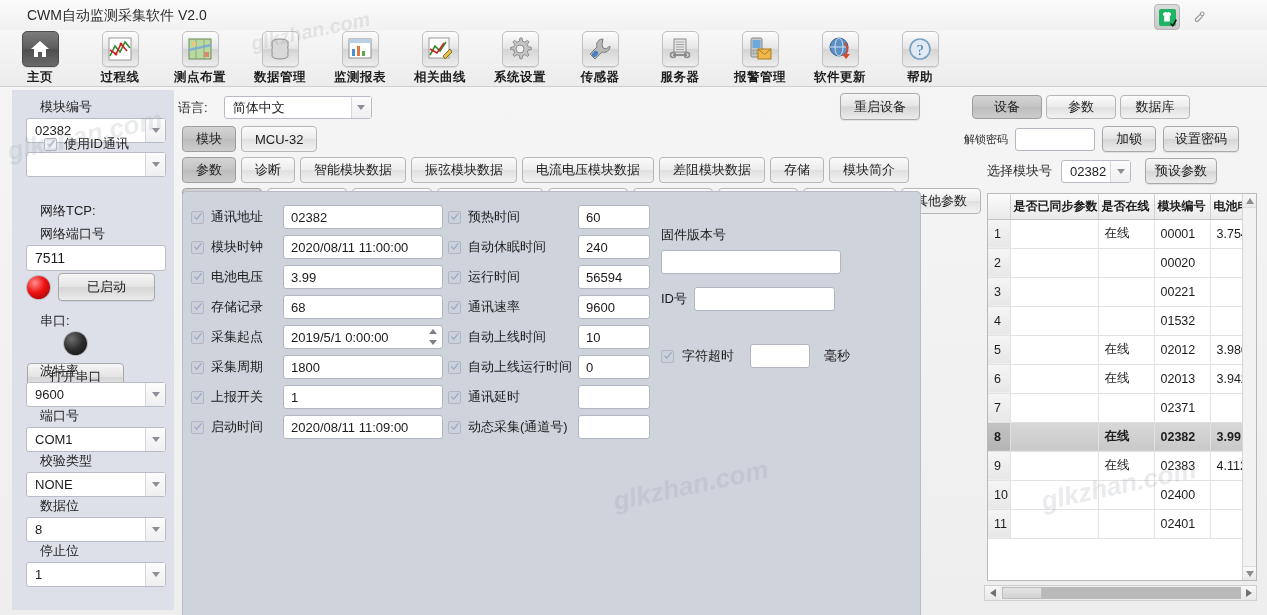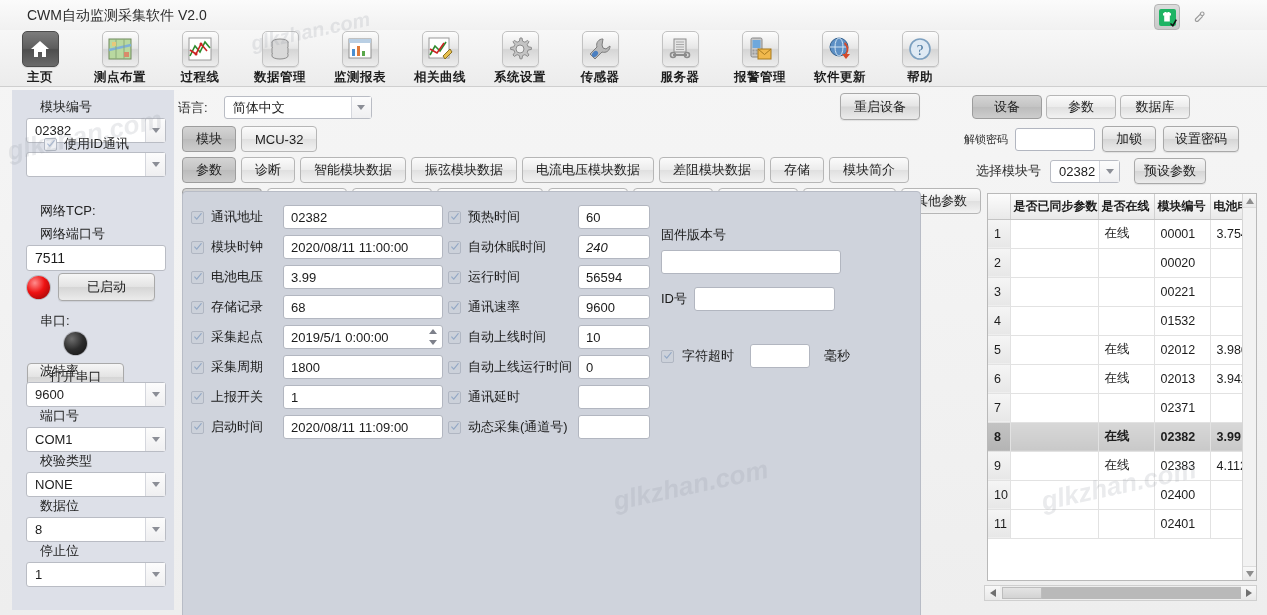--- a/index.html
+++ b/index.html
@@ -156,21 +156,21 @@
   .sp-up { width:0;height:0;border-left:4px solid transparent;border-right:4px solid transparent;border-bottom:5px solid #7d808a;}
   .sp-dn { width:0;height:0;border-left:4px solid transparent;border-right:4px solid transparent;border-top:5px solid #7d808a;}
 
   
   .rightcol { position: absolute; left: 956px; top: 90px; width: 311px; height: 525px; }
   .rtabs { position: absolute; left: 16px; top: 5px; display: flex; gap: 4px; }
   .rtabs .tab { width: 70px; padding: 0; height: 24px; }
   .rrow1 { position: absolute; left: 8px; top: 36px; display: flex; align-items: center; gap: 7px; }
   .rrow1 .cap { font-size: 11px; }
   .rrow2 { position: absolute; left: 8px; top: 68px; display: flex; align-items: center; gap: 9px; }
-  .rrow2 .cap { font-size: 13px; margin-left: 12px; }
+  .rrow2 .cap { font-size: 13px; margin-left: 23px; }
 
   .table-wrap {
     position: absolute; left: 31px; top: 103px; width: 270px; height: 388px;
     background: #fff; border: 1px solid #b9b9b9; overflow: hidden;
   }
   table.dg { border-collapse: collapse; width: 100%; table-layout: fixed; }
   table.dg th {
     height: 25px; font-size: 12px; font-weight: bold; color: #171717;
     background: linear-gradient(#fcfcfc,#e9e9e9);
     border-right: 1px solid #d0d0d0; border-bottom: 1px solid #c4c4c4;
@@ -234,42 +234,42 @@
         <div class="tb-ico dark">
           <svg width="22" height="22" viewBox="0 0 22 22">
             <path d="M11 3 L20 11 L17 11 L17 19 L13 19 L13 14 L9 14 L9 19 L5 19 L5 11 L2 11 Z" fill="#ffffff"></path>
           </svg>
         </div>
         <div class="tb-label">主页</div>
       </div>
       <div class="tb-item">
         <div class="tb-ico">
           <svg width="26" height="26" viewBox="0 0 26 26">
-            <rect x="2" y="3" width="22" height="20" fill="#b9d9a0" stroke="#6f8a5c"></rect>
-            <path d="M2 14 L24 9" stroke="#7fb0d8" stroke-width="2.5" fill="none"></path>
-            <path d="M9 3 L9 23 M17 3 L17 23" stroke="#8aa97a" stroke-width="1"></path>
-            <rect x="5" y="6" width="4" height="4" fill="#e8c87a"></rect>
-            <rect x="17" y="16" width="5" height="5" fill="#d98a6a"></rect>
-          </svg>
-        </div>
-        <div class="tb-label">测点布置</div>
-      </div>
-      <div class="tb-item">
-        <div class="tb-ico">
-          <svg width="26" height="26" viewBox="0 0 26 26">
             <rect x="2" y="2" width="22" height="22" fill="#fff" stroke="#9a9a9a"></rect>
             <path d="M3 20 L8 10 L13 16 L18 6 L23 12" stroke="#2e8b2e" stroke-width="1.6" fill="none"></path>
             <path d="M3 14 L9 18 L14 8 L20 15" stroke="#cc2222" stroke-width="1.6" fill="none"></path>
             <g fill="#cc2222">
               <circle cx="9" cy="18" r="1.5"></circle>
               <circle cx="14" cy="8" r="1.5"></circle>
             </g>
           </svg>
         </div>
         <div class="tb-label">过程线</div>
+      </div>
+      <div class="tb-item">
+        <div class="tb-ico">
+          <svg width="26" height="26" viewBox="0 0 26 26">
+            <rect x="2" y="3" width="22" height="20" fill="#b9d9a0" stroke="#6f8a5c"></rect>
+            <path d="M2 14 L24 9" stroke="#7fb0d8" stroke-width="2.5" fill="none"></path>
+            <path d="M9 3 L9 23 M17 3 L17 23" stroke="#8aa97a" stroke-width="1"></path>
+            <rect x="5" y="6" width="4" height="4" fill="#e8c87a"></rect>
+            <rect x="17" y="16" width="5" height="5" fill="#d98a6a"></rect>
+          </svg>
+        </div>
+        <div class="tb-label">测点布置</div>
       </div>
       <div class="tb-item">
         <div class="tb-ico">
           <svg width="24" height="24" viewBox="0 0 24 24">
             <g fill="#d9d9d9" stroke="#8e8e8e">
               <ellipse cx="12" cy="5" rx="8" ry="3"></ellipse>
               <path d="M4 5 v5 a8 3 0 0 0 16 0 v-5"></path>
               <path d="M4 11 v5 a8 3 0 0 0 16 0 v-5"></path>
               <path d="M4 17 v2 a8 3 0 0 0 16 0 v-2"></path>
             </g>
@@ -632,21 +632,21 @@
             <span class="flabel" style="width: 110px;">预热时间</span>
             <div class="finput" style="width: 72px;">60</div>
           </div>
           <div class="frow">
             <span class="fchk">
               <svg width="10" height="10" viewBox="0 0 10 10">
                 <path d="M1 5 L3.8 8 L9 1.6 L8 0.9 L3.7 6.2 L1.8 4.2 Z" fill="#3c6aa8"></path>
               </svg>
             </span>
             <span class="flabel" style="width: 110px;">自动休眠时间</span>
-            <div class="finput" style="width: 72px; font-style: italic;">240</div>
+            <div class="finput" style="width: 72px;">240</div>
           </div>
           <div class="frow">
             <span class="fchk">
               <svg width="10" height="10" viewBox="0 0 10 10">
                 <path d="M1 5 L3.8 8 L9 1.6 L8 0.9 L3.7 6.2 L1.8 4.2 Z" fill="#3c6aa8"></path>
               </svg>
             </span>
             <span class="flabel" style="width: 110px;">运行时间</span>
             <div class="finput" style="width: 72px;">56594</div>
           </div>

